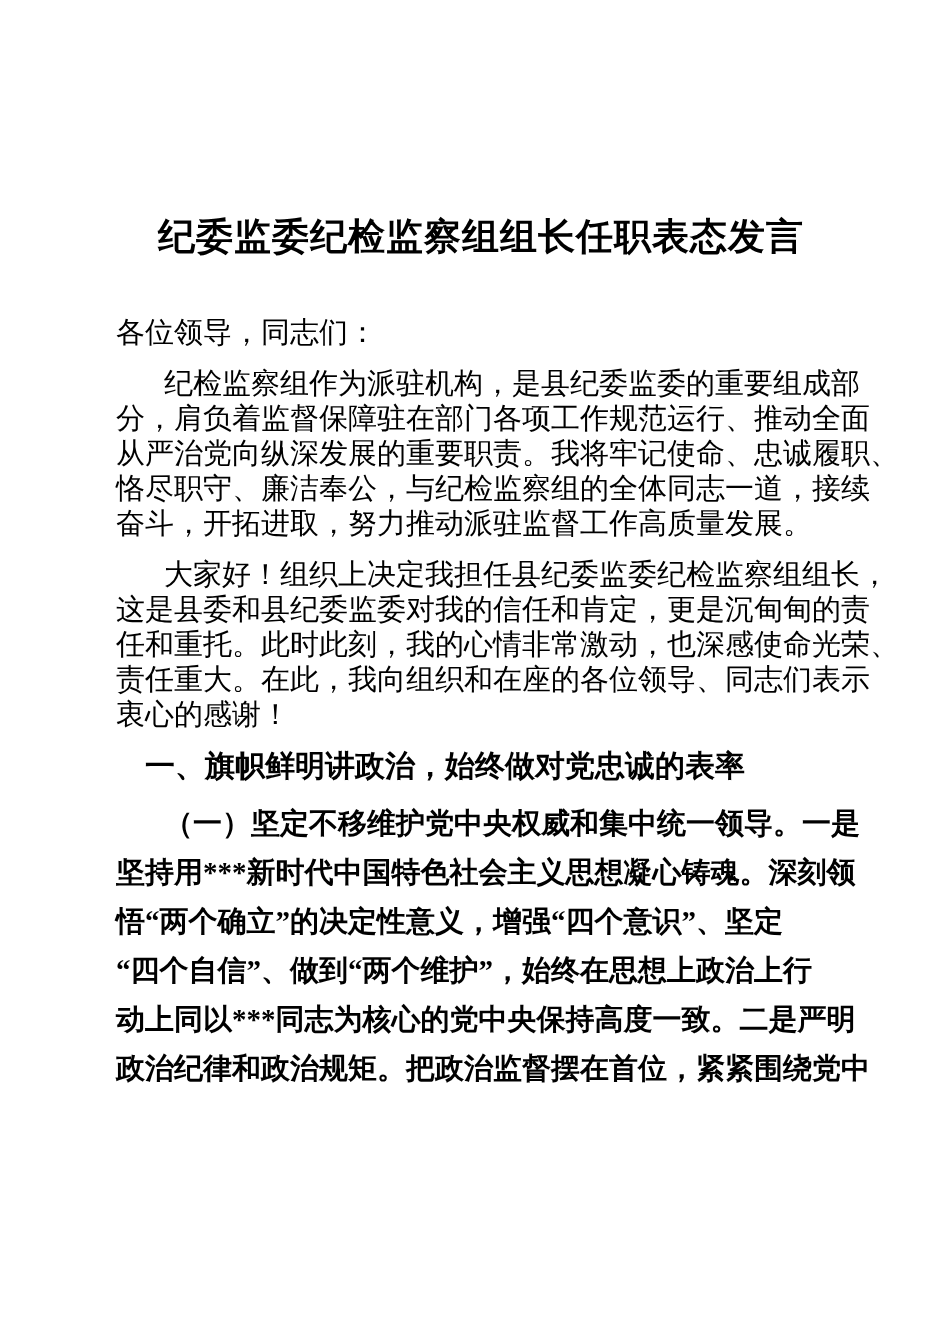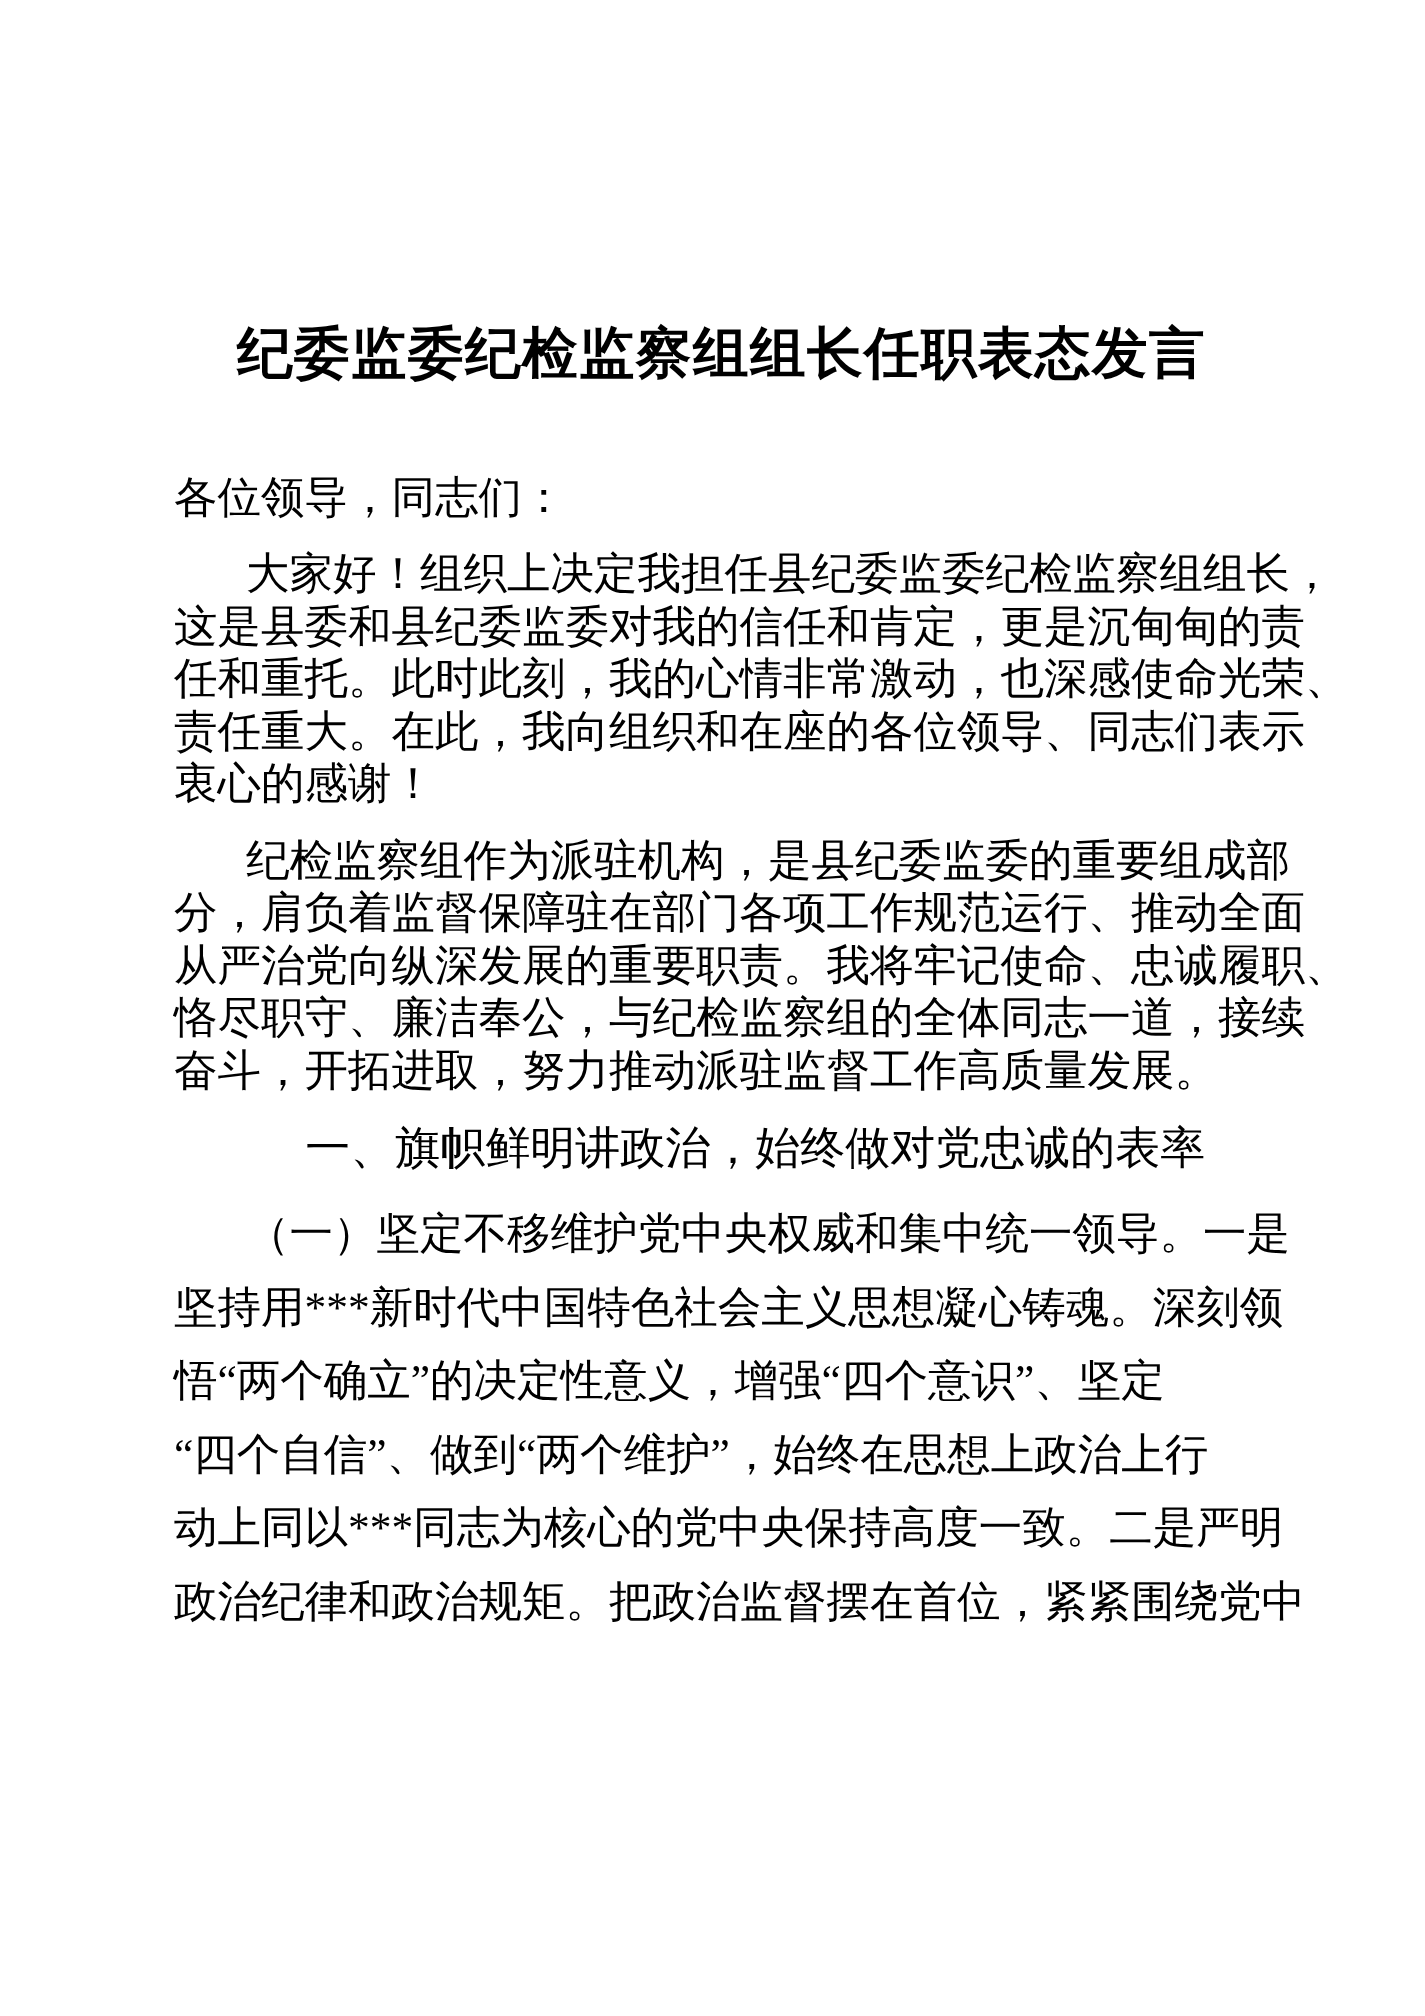--- a/index.html
+++ b/index.html
@@ -36,52 +36,52 @@
   }
   .salutation {
     margin-top: 54px;
     text-indent: 0;
   }
   .para {
     text-indent: 48px;
   }
   .section-heading {
     font-family: "Liberation Sans", "DejaVu Sans", sans-serif;
-    font-weight: normal;
+    font-weight: bold;
     font-size: 30px;
     line-height: 35px;
     text-indent: 45px;
     margin: 0;
     white-space: pre;
-    text-align: center;
   }
   .para-loose {
     line-height: 49px;
+    font-weight: bold;
   }
 </style>
 </head>
 <body>
 
 <div class="page">
 
   <h1 class="doc-title">纪委监委纪检监察组组长任职表态发言</h1>
 
   <p class="body-text salutation">各位领导，同志们：</p>
 
+  <p class="body-text para">纪检监察组作为派驻机构，是县纪委监委的重要组成部
+分，肩负着监督保障驻在部门各项工作规范运行、推动全面
+从严治党向纵深发展的重要职责。我将牢记使命、忠诚履职、
+恪尽职守、廉洁奉公，与纪检监察组的全体同志一道，接续
+奋斗，开拓进取，努力推动派驻监督工作高质量发展。</p>
+
   <p class="body-text para">大家好！组织上决定我担任县纪委监委纪检监察组组长，
 这是县委和县纪委监委对我的信任和肯定，更是沉甸甸的责
 任和重托。此时此刻，我的心情非常激动，也深感使命光荣、
 责任重大。在此，我向组织和在座的各位领导、同志们表示
 衷心的感谢！</p>
-
-  <p class="body-text para">纪检监察组作为派驻机构，是县纪委监委的重要组成部
-分，肩负着监督保障驻在部门各项工作规范运行、推动全面
-从严治党向纵深发展的重要职责。我将牢记使命、忠诚履职、
-恪尽职守、廉洁奉公，与纪检监察组的全体同志一道，接续
-奋斗，开拓进取，努力推动派驻监督工作高质量发展。</p>
 
 
   <h2 class="section-heading">一、旗帜鲜明讲政治，始终做对党忠诚的表率</h2>
 
 
   <p class="body-text para para-loose">（一）坚定不移维护党中央权威和集中统一领导。一是
 坚持用***新时代中国特色社会主义思想凝心铸魂。深刻领
 悟“两个确立”的决定性意义，增强“四个意识”、坚定
 “四个自信”、做到“两个维护”，始终在思想上政治上行
 动上同以***同志为核心的党中央保持高度一致。二是严明

